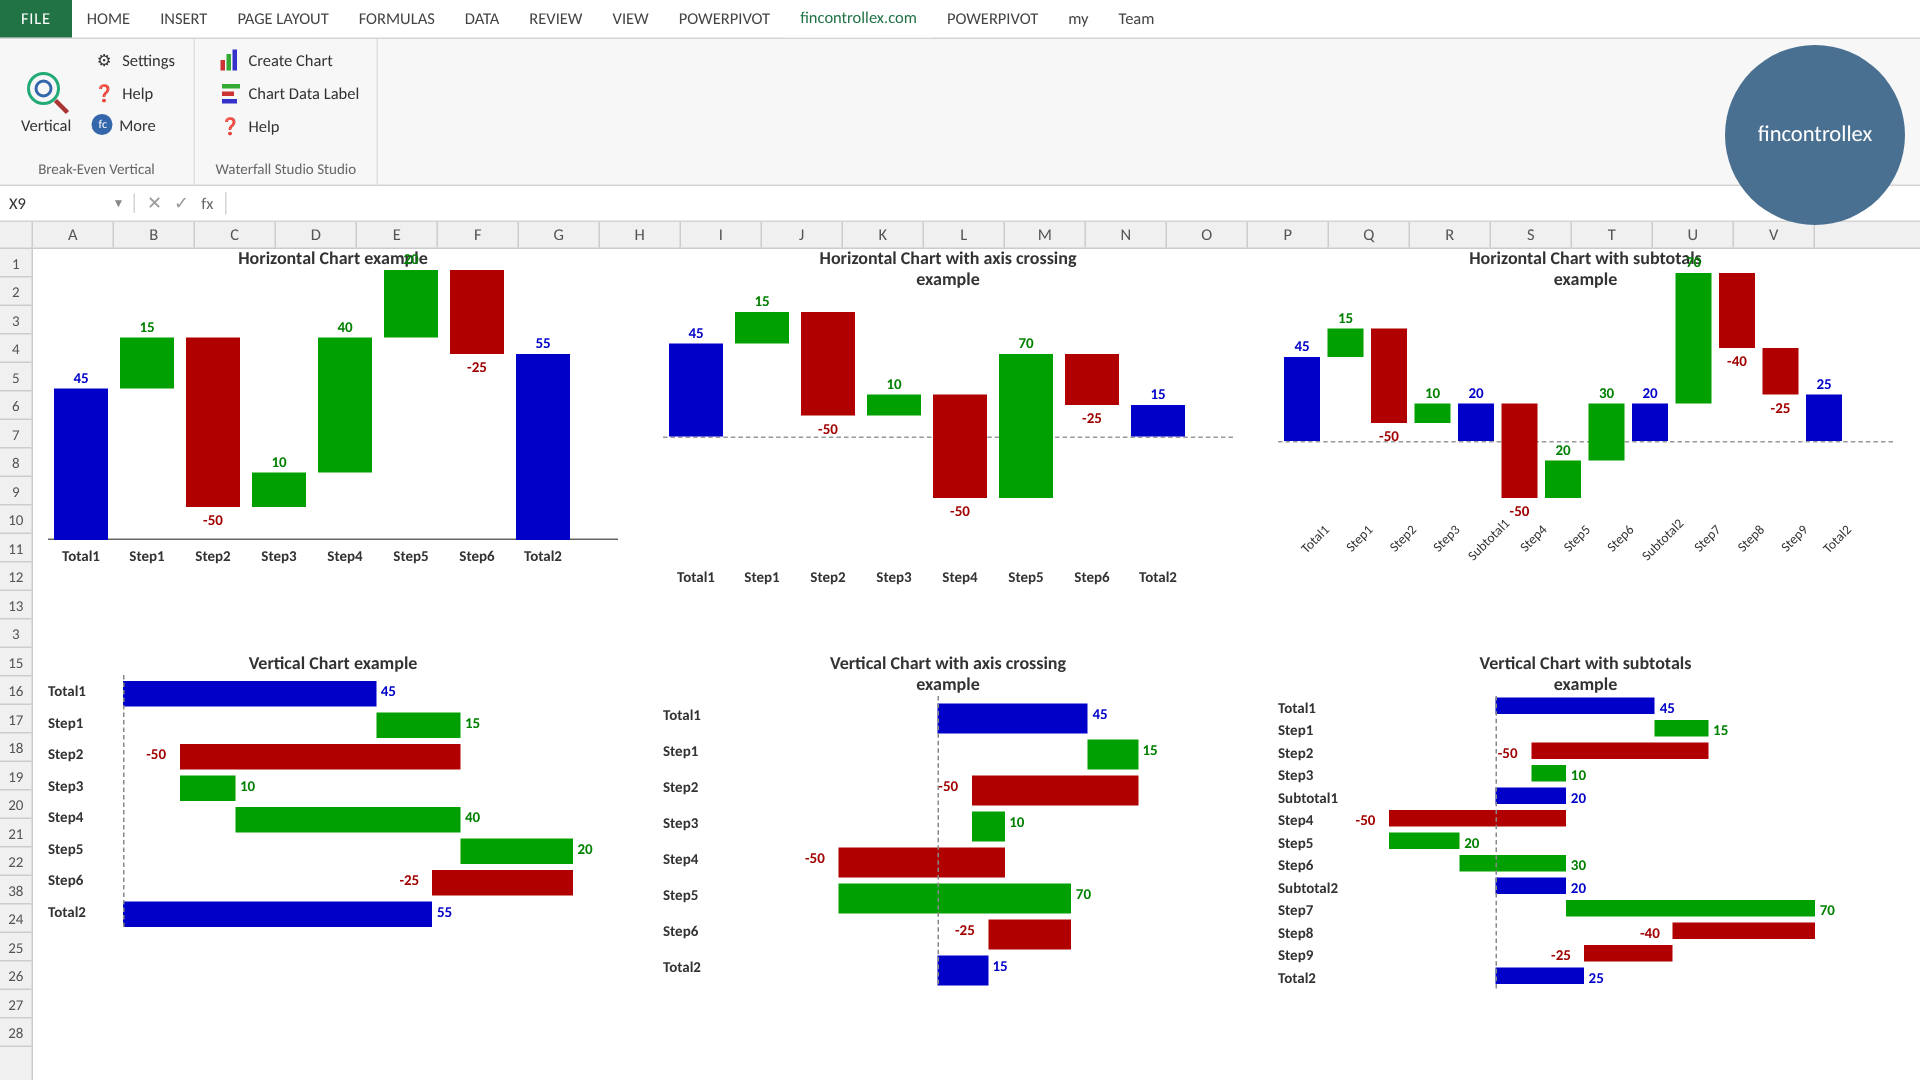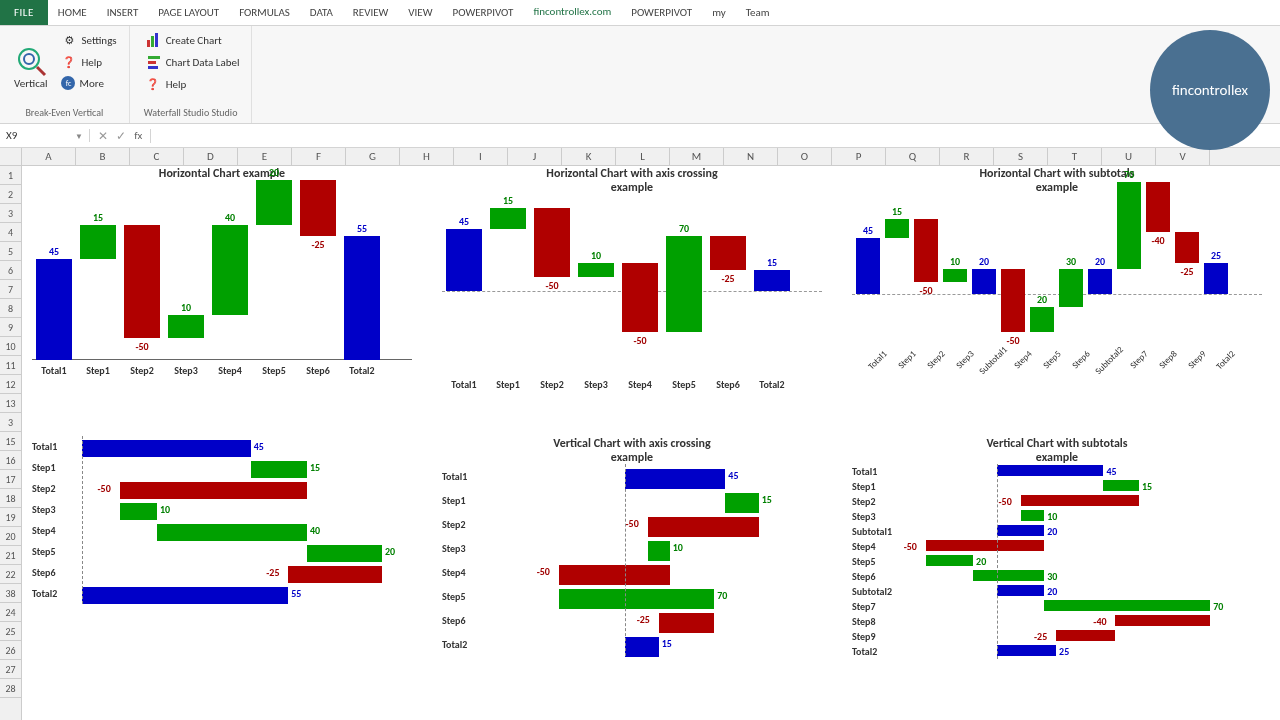--- a/index.html
+++ b/index.html
@@ -410,20 +410,21 @@
             <div class="rot-cat">Subtotal2</div>
             <div class="rot-cat">Step7</div>
             <div class="rot-cat">Step8</div>
             <div class="rot-cat">Step9</div>
             <div class="rot-cat">Total2</div>
           </div>
         </div>
     </div>
 
     <div class="chart" style="left:10px; top:270px; width:380px;">
+      <div class="chart-title">Vertical Chart example</div>
       <div class="vwf" id="v1">
           <div style="position: relative;">
             <div class="row" style="height: 21px;">
               <div class="rowlab">Total1</div>
               <div class="rowbar">
                 <div class="seg c-total" style="left:0px;width:168.75px;height:17px"></div>
                 <div class="vlbl t-total" style="left:171.75px">45</div>
               </div>
             </div>
             <div class="row" style="height: 21px;">

